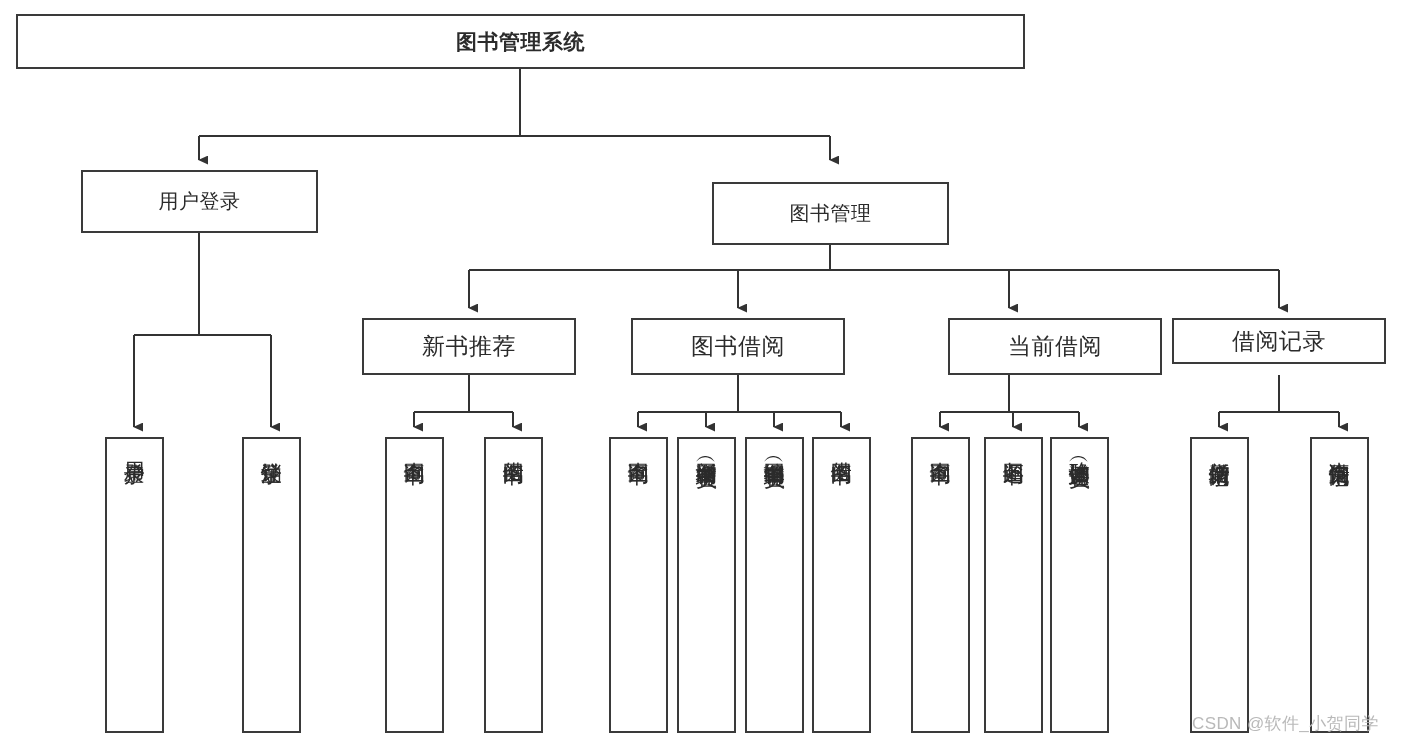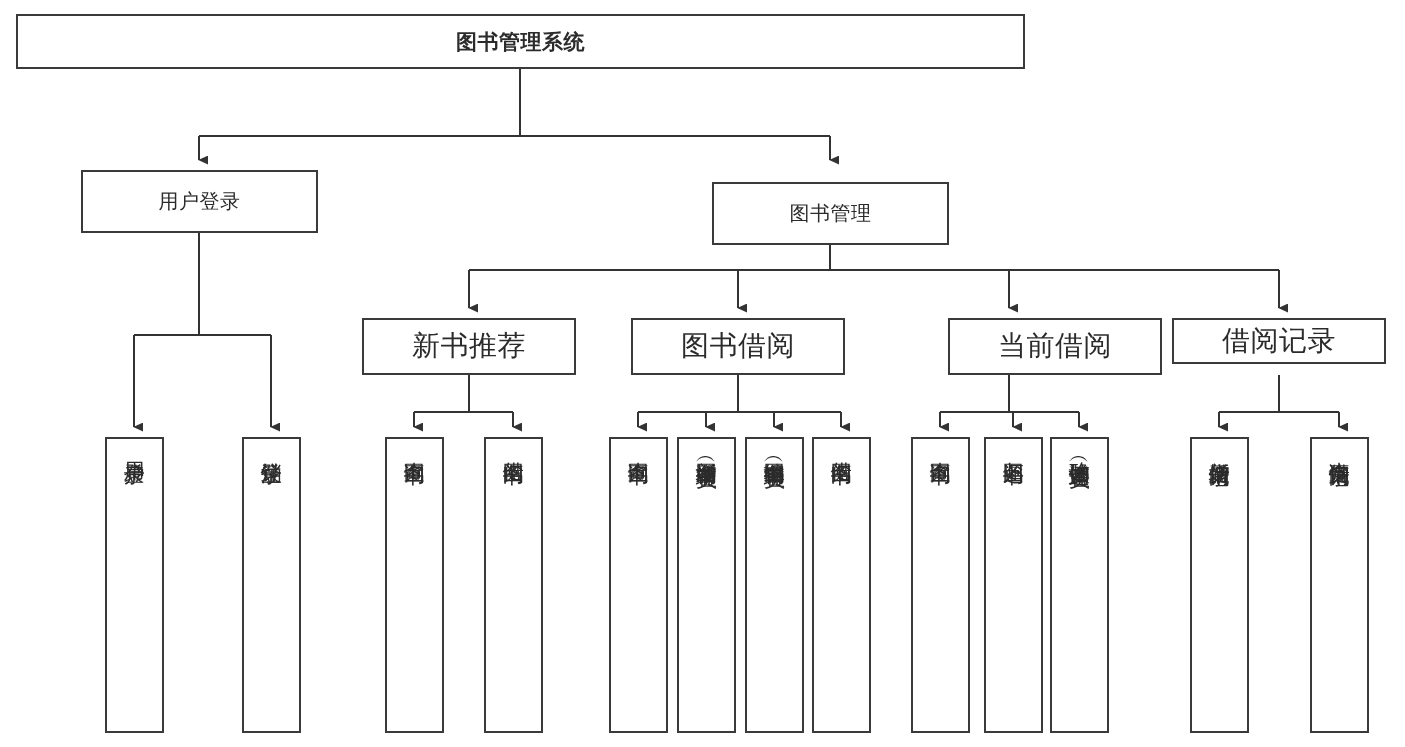--- a/index.html
+++ b/index.html
@@ -37,21 +37,21 @@
     color: #2b2b2b;
   }
   .node-label {
     display: block;
     text-align: center;
     line-height: 1.22;
     letter-spacing: 0.5px;
   }
   .node.root .node-label { font-size: 21px; }
   .node.lvl2 .node-label { font-size: 20px; }
-  .node.lvl3 .node-label { font-size: 28px; }
+  .node.lvl3 .node-label { font-size: 23px; }
   .node.leaf {
     align-items: flex-start;
     padding-top: 6px;
   }
   .node.leaf .node-label {
     writing-mode: vertical-rl;
     text-orientation: upright;
     font-size: 21px;
     line-height: 1.30;
     letter-spacing: 1px;
@@ -179,13 +179,14 @@
   <div class="node leaf" id="node-leaf-10" style="left: 1050px; top: 437px; width: 59px; height: 296px; border-color: rgb(58, 58, 58); background: rgb(255, 255, 255); color: rgb(43, 43, 43);">
     <span class="node-label">确认归还（管理员）</span>
   </div>
   <div class="node leaf" id="node-leaf-11" style="left: 1190px; top: 437px; width: 59px; height: 296px; border-color: rgb(58, 58, 58); background: rgb(255, 255, 255); color: rgb(43, 43, 43);">
     <span class="node-label">新增借阅记录</span>
   </div>
   <div class="node leaf" id="node-leaf-12" style="left: 1310px; top: 437px; width: 59px; height: 296px; border-color: rgb(58, 58, 58); background: rgb(255, 255, 255); color: rgb(43, 43, 43);">
     <span class="node-label">查询借阅记录</span>
   </div>
 
+  <div class="watermark" style="color: rgb(185, 185, 185);">CSDN @软件_小贺同学</div>
 </div>
 
 </body></html>

